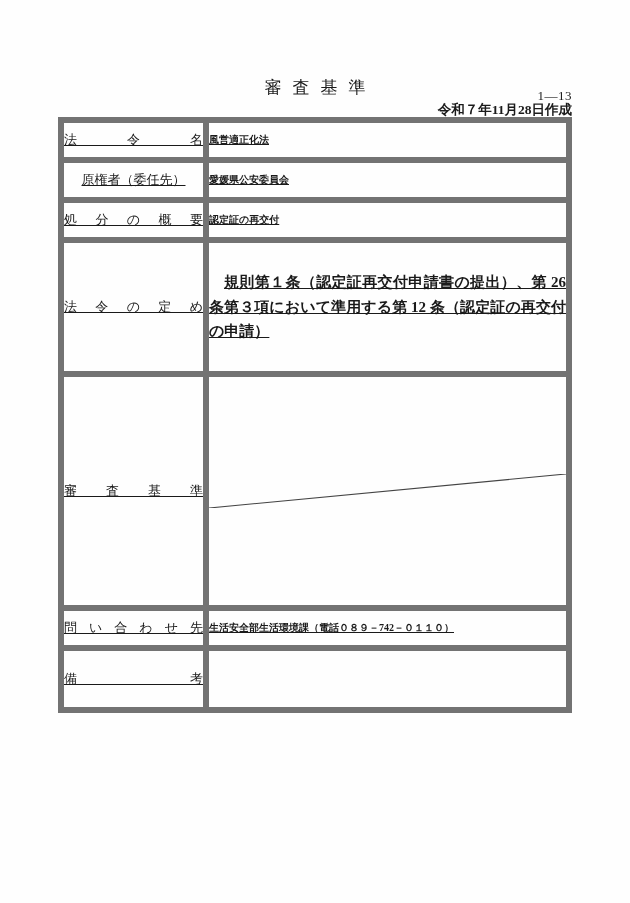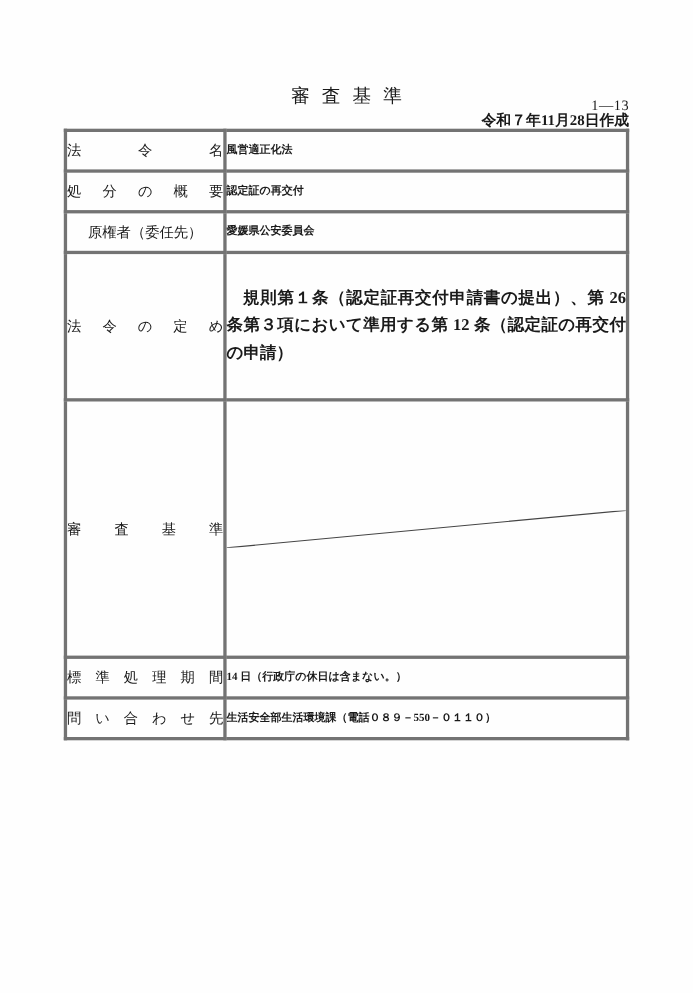--- a/index.html
+++ b/index.html
@@ -57,23 +57,24 @@
   
   .form-table {
     position: absolute;
     left: 58px;
     top: 117px;
     width: 514px;
     border-collapse: collapse;
     table-layout: fixed;
   }
   .form-table td {
-    border: 3px solid #737373;
+    border: 6px solid #737373;
     padding: 0;
     vertical-align: middle;
+    text-decoration: underline;
   }
 
   .col-label { width: 145px; }
 
   .label-cell {
     font-size: 13px;
     color: #1a1a1a;
     padding: 0 9px;
     height: 34px;
   }
@@ -146,30 +147,30 @@
       <tr>
         <td class="label-cell">
           <span class="label-text">法令名</span>
         </td>
         <td class="value-cell">風営適正化法</td>
       </tr>
 
 
       <tr>
         <td class="label-cell">
+          <span class="label-text no-spread">原権者（委任先）</span>
+        </td>
+        <td class="value-cell">愛媛県公安委員会</td>
+      </tr>
+
+      <tr>
+        <td class="label-cell">
           <span class="label-text">処分の概要</span>
         </td>
         <td class="value-cell">認定証の再交付</td>
-      </tr>
-
-      <tr>
-        <td class="label-cell">
-          <span class="label-text no-spread">原権者（委任先）</span>
-        </td>
-        <td class="value-cell">愛媛県公安委員会</td>
       </tr>
 
       <tr class="row-tall-rules">
         <td class="label-cell">
           <span class="label-text">法令の定め</span>
         </td>
         <td class="value-cell rules-cell">
           <span class="para">規則第１条（認定証再交付申請書の提出）、第 26 条第３項において準用する第 12 条（認定証の再交付の申請）</span>
         </td>
       </tr>
@@ -178,32 +179,32 @@
         <td class="label-cell">
           <span class="label-text">審査基準</span>
         </td>
         <td class="value-cell criteria-value">
           <svg class="diagonal-svg" viewBox="0 0 367 232" preserveAspectRatio="none">
             <line x1="0" y1="232" x2="367" y2="0" stroke="#444444" stroke-width="1.1" vector-effect="non-scaling-stroke"></line>
           </svg>
         </td>
       </tr>
 
-      <tr>
-        <td class="label-cell">
-          <span class="label-text">標準処理期間</span>
-        </td>
-        <td class="value-cell">14 日（行政庁の休日は含まない。）</td>
-      </tr>
 
 
       <tr>
         <td class="label-cell">
           <span class="label-text">問い合わせ先</span>
         </td>
-        <td class="value-cell">生活安全部生活環境課（電話０８９－550－０１１０）</td>
-      </tr>
-
+        <td class="value-cell">生活安全部生活環境課（電話０８９－742－０１１０）</td>
+      </tr>
+
+      <tr class="row-remarks">
+        <td class="label-cell">
+          <span class="label-text">備考</span>
+        </td>
+        <td class="value-cell empty-cell"></td>
+      </tr>
 
     </tbody>
   </table>
 
 </div>
 
 </body></html>

